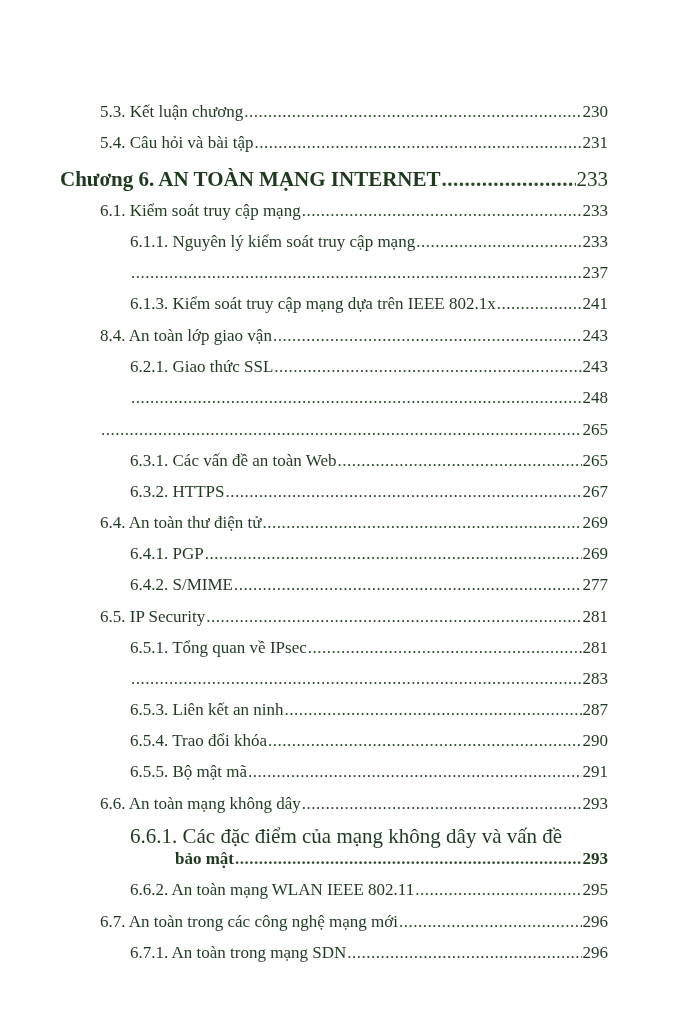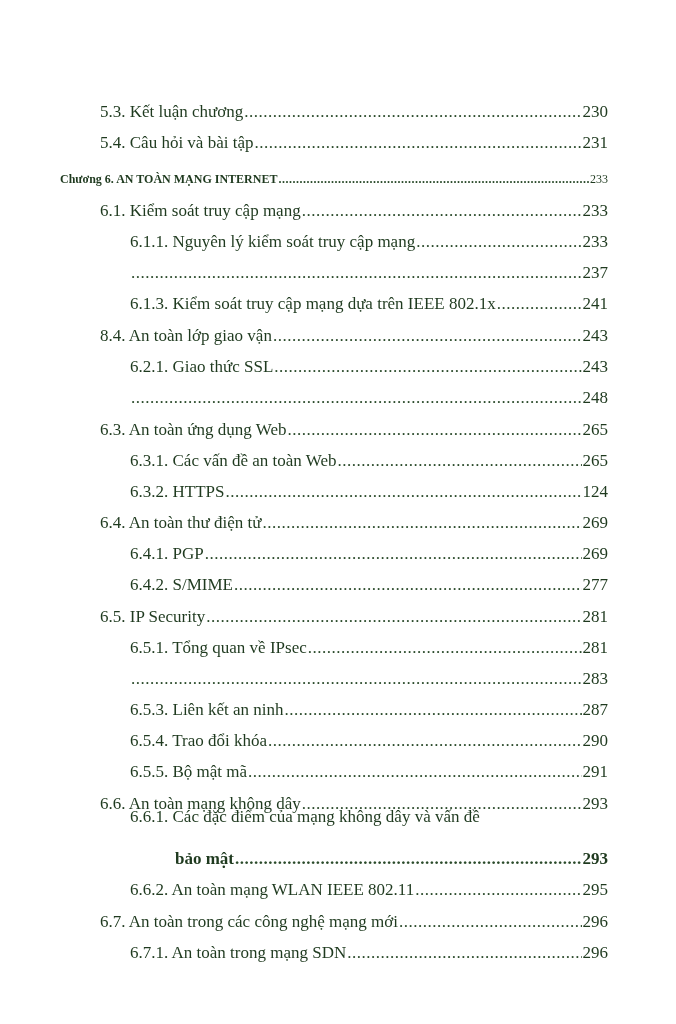--- a/index.html
+++ b/index.html
@@ -43,35 +43,36 @@
     .entry .leader::before {
       content: "........................................................................................................................................................................................................................";
       letter-spacing: 0.5px;
     }
     .entry .page {
       flex: 0 0 auto;
       text-align: center;
     }
     .entry.chapter {
       font-weight: bold;
-      font-size: 12px;
+      font-size: 21px;
       font-family: Liberation Serif, serif;
     }
     .entry.chapter .page {
       font-weight: normal;
     }
     .lvl0 { left: 60px; }
     .lvl1 { left: 100px; }
     .lvl2 { left: 130px; }
     .wrap-first {
       position: absolute;
       left: 130px;
-      font-size: 17px;
+      font-size: 21px;
       line-height: 20px;
       white-space: nowrap;
+      margin-top: 19px;
     }
     .lvl2cont { left: 175px; font-weight: bold; }
   </style>
 </head>
 <body>
 
 <div class="toc">
 
   <div class="entry lvl1" style="top:86px">
     <span class="label">5.3. Kết luận chương</span>
@@ -125,35 +126,34 @@
     <span class="leader"></span>
     <span class="page">243</span>
   </div>
 
   <div class="entry lvl2" style="top:372px">
     <span class="leader"></span>
     <span class="page">248</span>
   </div>
 
   <div class="entry lvl1" style="top:404px">
-    <span class="label">6.3. An toàn ứng dụng Web</span>
     <span class="leader"></span>
     <span class="page">265</span>
   </div>
 
   <div class="entry lvl2" style="top:435px">
     <span class="label">6.3.1. Các vấn đề an toàn Web</span>
     <span class="leader"></span>
     <span class="page">265</span>
   </div>
 
   <div class="entry lvl2" style="top:466px">
     <span class="label">6.3.2. HTTPS</span>
     <span class="leader"></span>
-    <span class="page">124</span>
+    <span class="page">267</span>
   </div>
 
   <div class="entry lvl1" style="top:497px">
     <span class="label">6.4. An toàn thư điện tử</span>
     <span class="leader"></span>
     <span class="page">269</span>
   </div>
 
   <div class="entry lvl2" style="top:528px">
     <span class="label">6.4.1. PGP</span>

